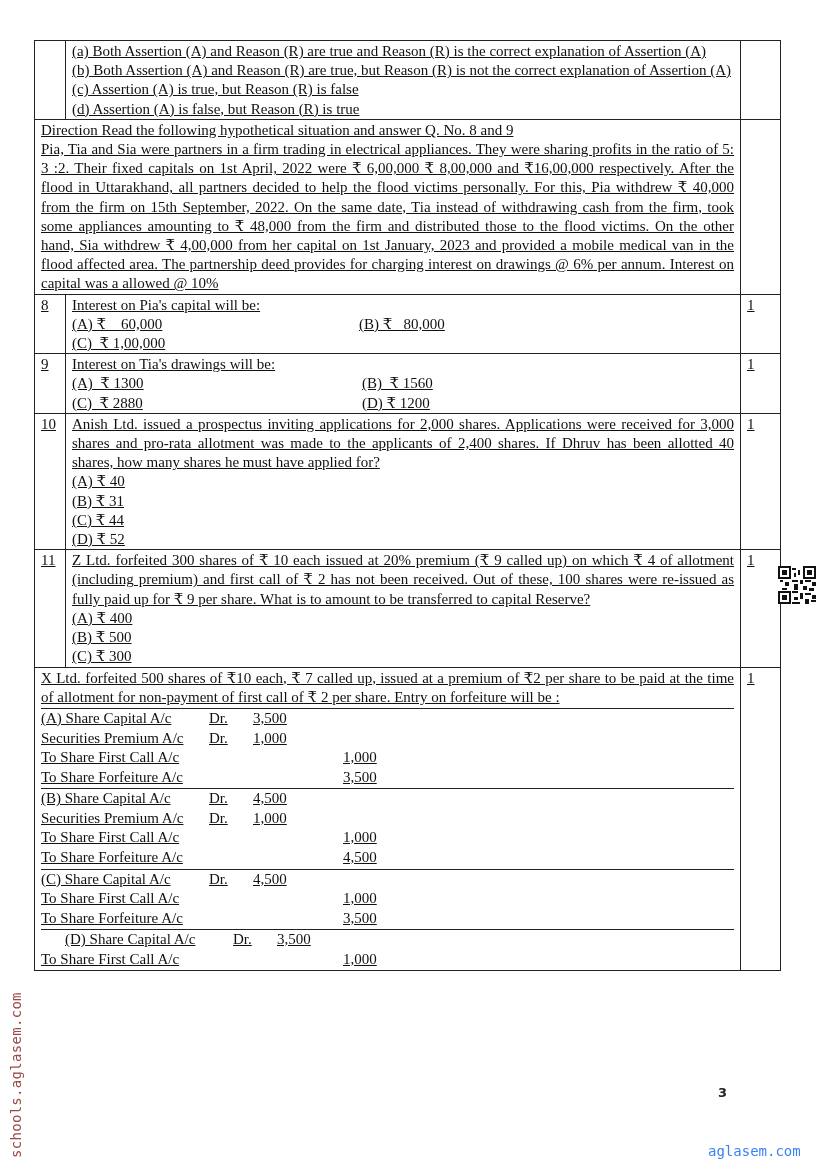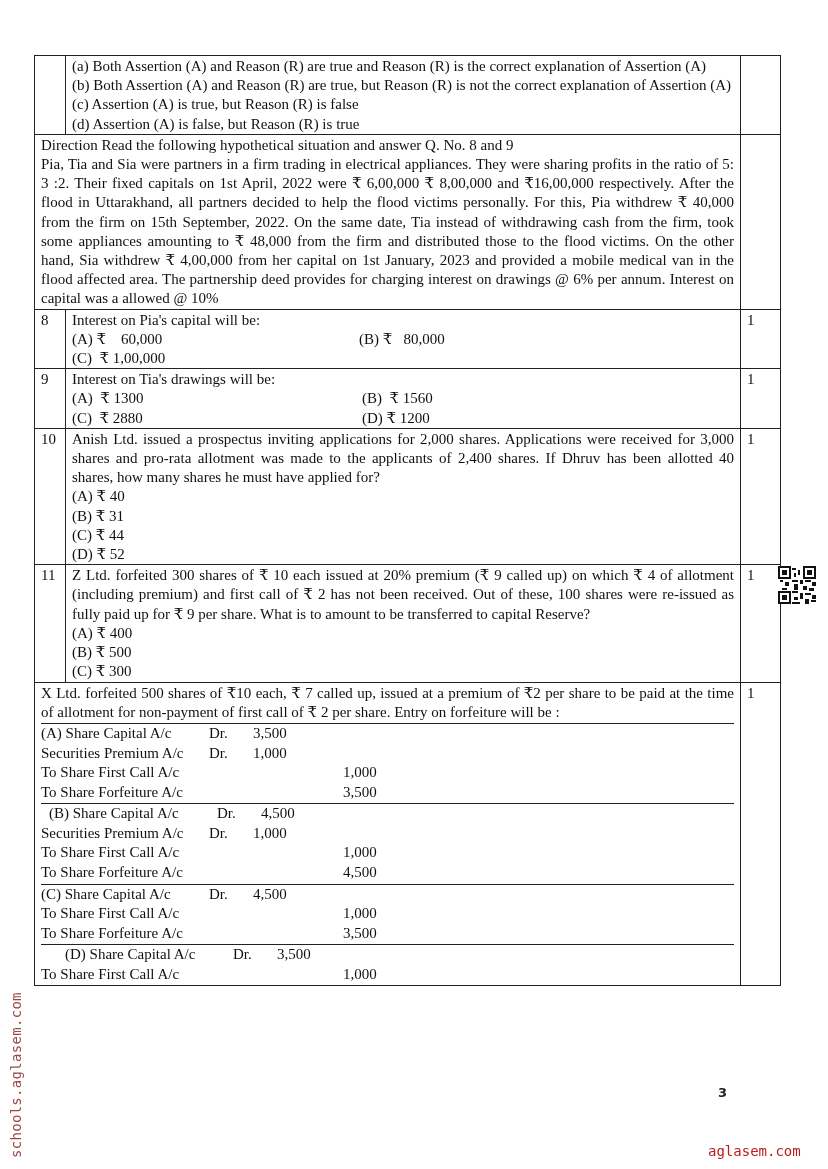--- a/index.html
+++ b/index.html
@@ -1,19 +1,19 @@
 <!DOCTYPE html>
 <html><head>
 <meta charset="utf-8">
 <style>
   html, body { margin: 0; padding: 0; background: #ffffff; }
   body { width: 828px; height: 1169px; position: relative; overflow: hidden;
          font-family: "Liberation Serif", "DejaVu Serif", serif; color: #111; }
-  .page-table { position: absolute; left: 34px; top: 55px; width: 747px;
-                border: 1.5px solid #222; box-sizing: border-box; }
+  .page-table { position: absolute; left: 34px; top: 40px; width: 747px;
+                border: 1.5px solid #222; box-sizing: border-box; text-decoration: underline; }
   .row { display: flex; border-top: 1.5px solid #222; }
   .row:first-child { border-top: none; }
   .qno { width: 31px; flex: 0 0 31px; border-right: 1.5px solid #222;
          padding: 1px 0 0 6px; box-sizing: border-box; font-size: 15px; line-height: 19.2px; }
   .body { flex: 1; padding: 1px 6px 0 6px; box-sizing: border-box; font-size: 15px;
           line-height: 19.2px; text-align: justify; }
   .marks { width: 40px; flex: 0 0 40px; border-left: 1.5px solid #222;
            padding: 1px 0 0 6px; box-sizing: border-box; font-size: 15px; line-height: 19.2px; }
   .full { flex: 1; padding: 1px 6px 0 6px; box-sizing: border-box; font-size: 15px;
           line-height: 19.2px; text-align: justify; }
@@ -24,21 +24,21 @@
   .e-label { width: 155px; white-space: nowrap; }
   .e-dr { width: 30px; white-space: nowrap; }
   .e-debit { width: 120px; white-space: nowrap; }
   .e-credit { white-space: nowrap; }
   .watermark-left { position: absolute; left: 8px; top: 1158px; transform-origin: 0 0;
                     transform: rotate(-90deg); font-family: "DejaVu Sans Mono", "Liberation Mono", monospace;
                     font-size: 14px; color: #9a4a4a; letter-spacing: 0.3px; white-space: nowrap; }
   .page-number { position: absolute; left: 718px; top: 1085px; font-family: "DejaVu Sans", sans-serif;
                  font-size: 13px; font-weight: bold; color: #222; }
   .watermark-bottom { position: absolute; left: 708px; top: 1143px;
-                      font-family: "DejaVu Sans Mono", "Liberation Mono", monospace; font-size: 14px; color: #b91c1c; }
+                      font-family: "DejaVu Sans Mono", "Liberation Mono", monospace; font-size: 14px; color: #3b82f6; }
   .qr { position: absolute; left: 778px; top: 566px; width: 38px; height: 38px; }
 </style>
 </head>
 <body>
 
 <div class="page-table">
 
   <div class="row">
     <div class="qno"></div>
     <div class="body">
@@ -133,21 +133,21 @@
             </div>
             <div class="entry-line">
               <span class="e-label" style="width: 168px;">To Share Forfeiture A/c</span>
               <span class="e-dr" style="width: 44px;"></span>
               <span class="e-debit" style="width: 90px;"></span>
               <span class="e-credit">3,500</span>
             </div>
           </div>
           <div class="entry">
             <div class="entry-line">
-              <span class="e-label" style="width: 168px; margin-left: 8px;">(B) Share Capital A/c</span>
+              <span class="e-label" style="width: 168px;">(B) Share Capital A/c</span>
               <span class="e-dr" style="width: 44px;">Dr.</span>
               <span class="e-debit" style="width: 90px;">4,500</span>
               <span class="e-credit"></span>
             </div>
             <div class="entry-line">
               <span class="e-label" style="width: 168px;">Securities Premium A/c</span>
               <span class="e-dr" style="width: 44px;">Dr.</span>
               <span class="e-debit" style="width: 90px;">1,000</span>
               <span class="e-credit"></span>
             </div>

